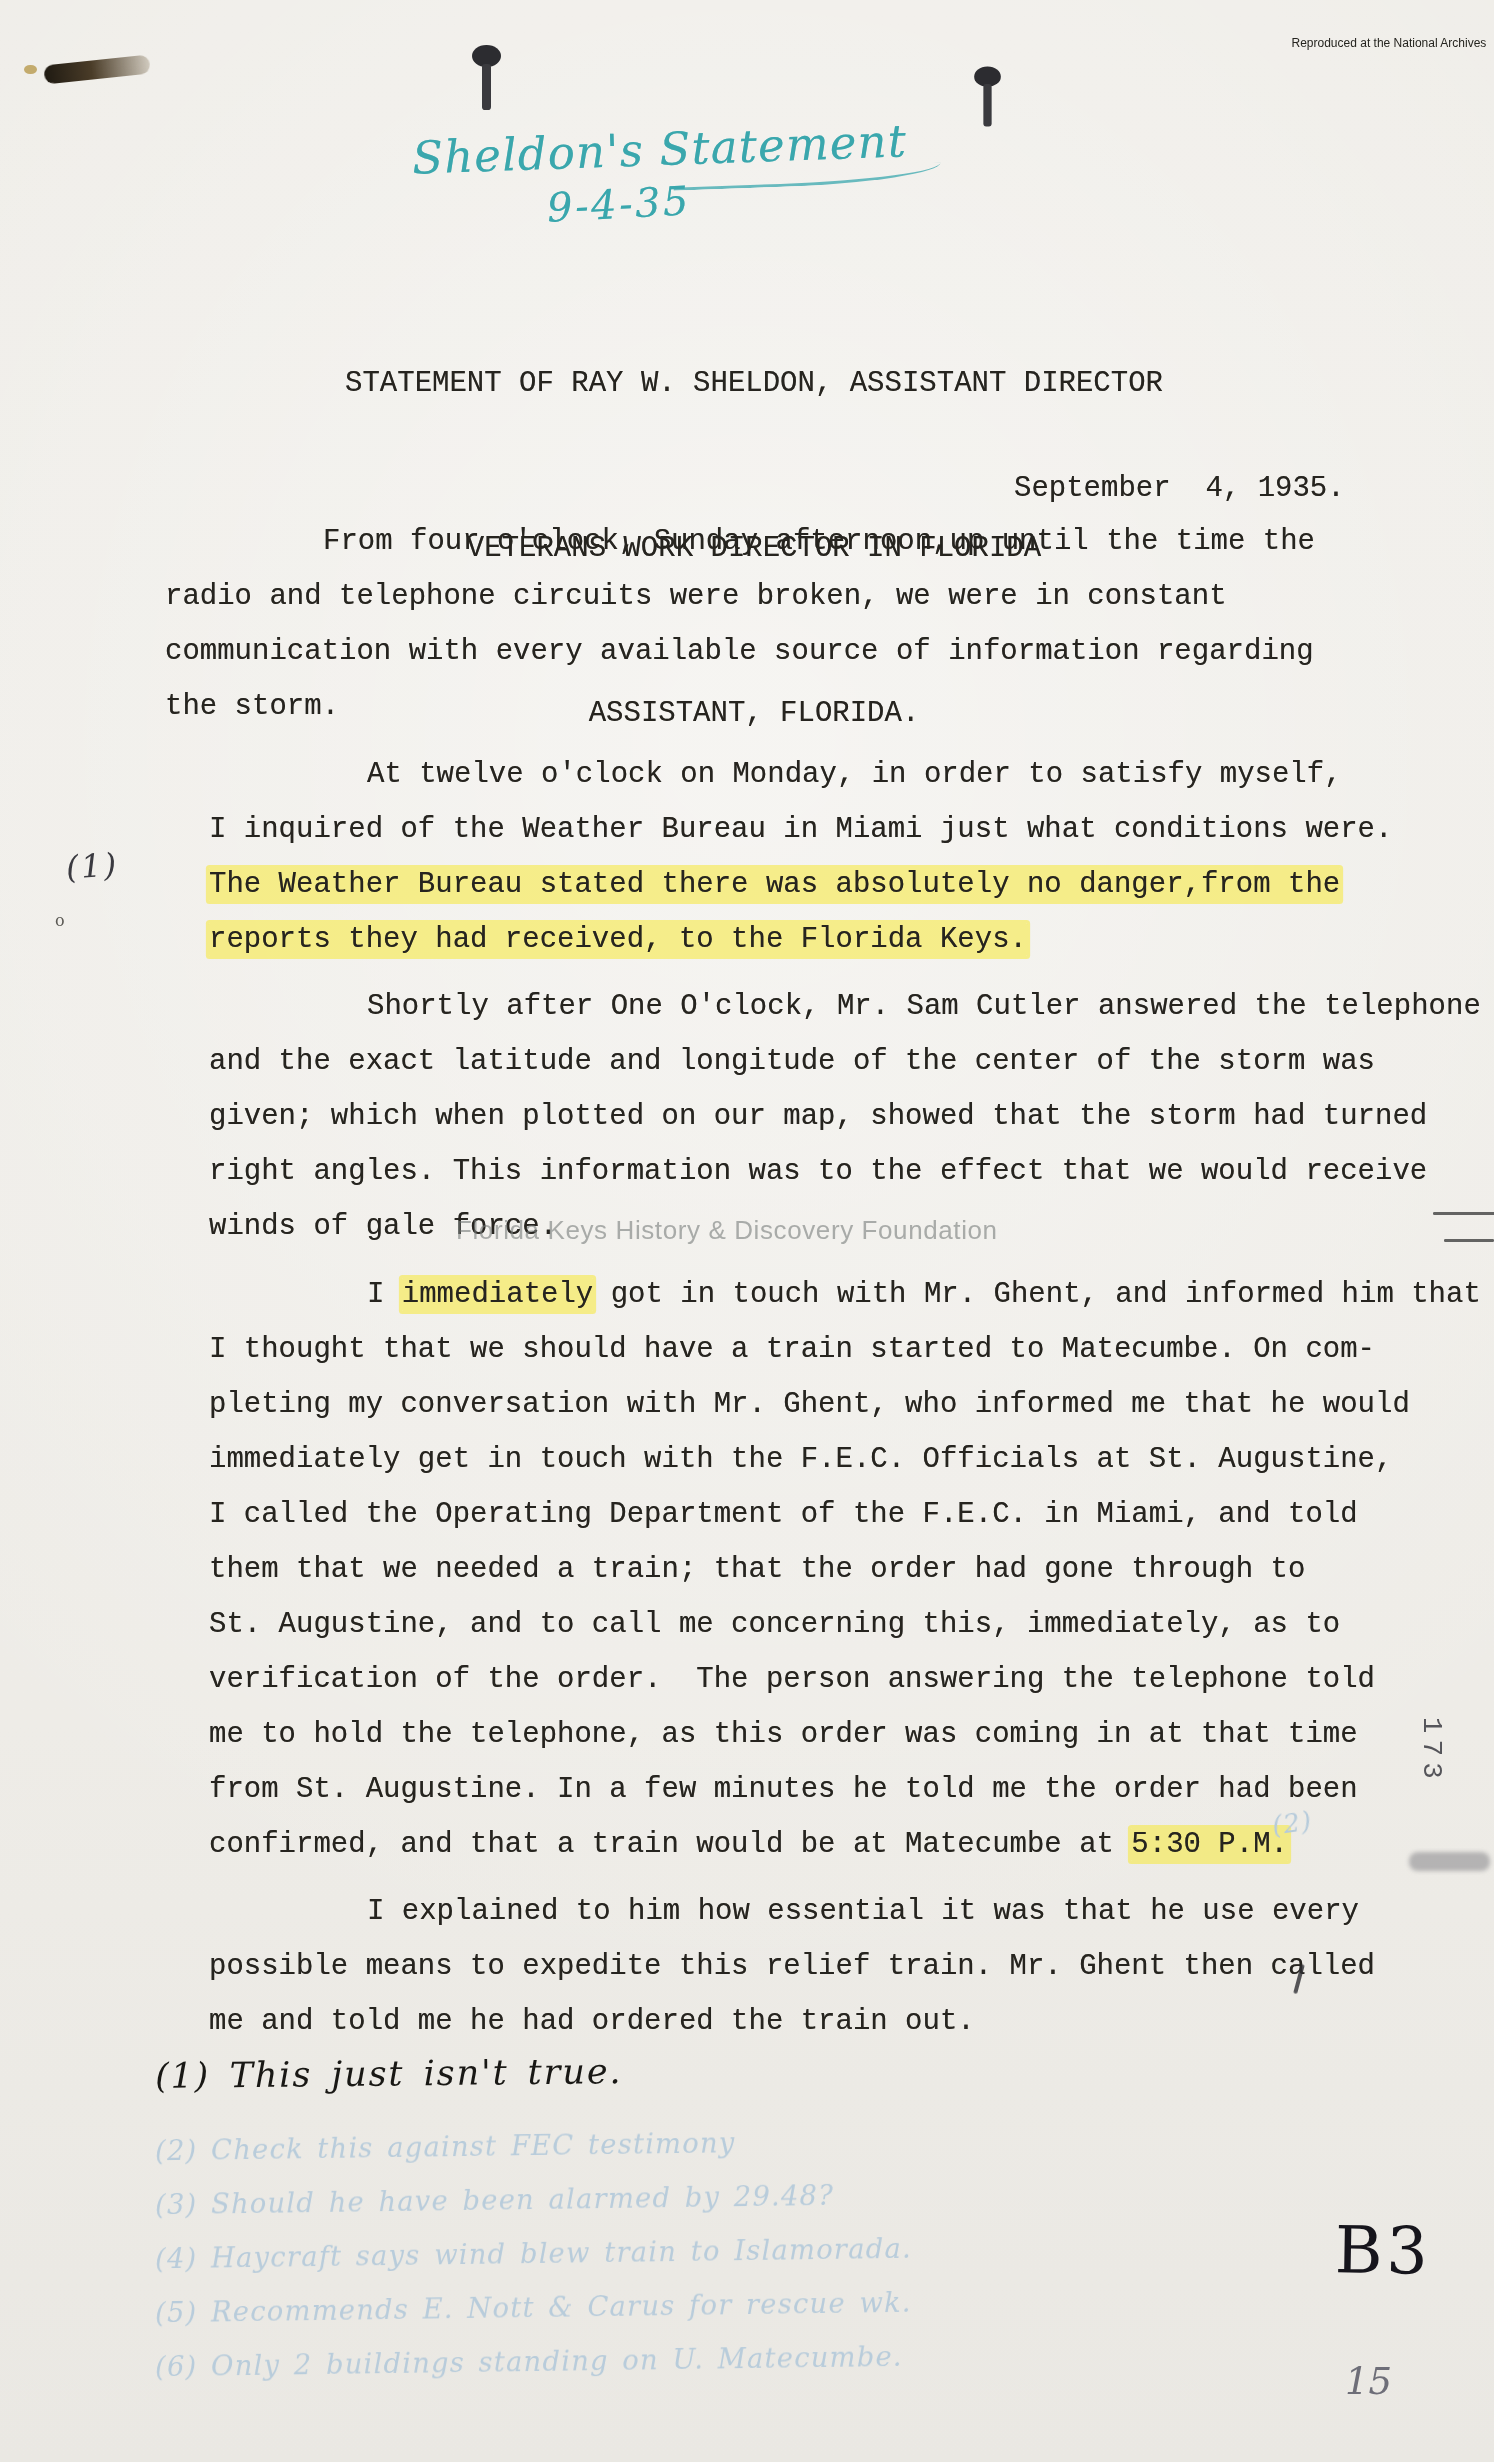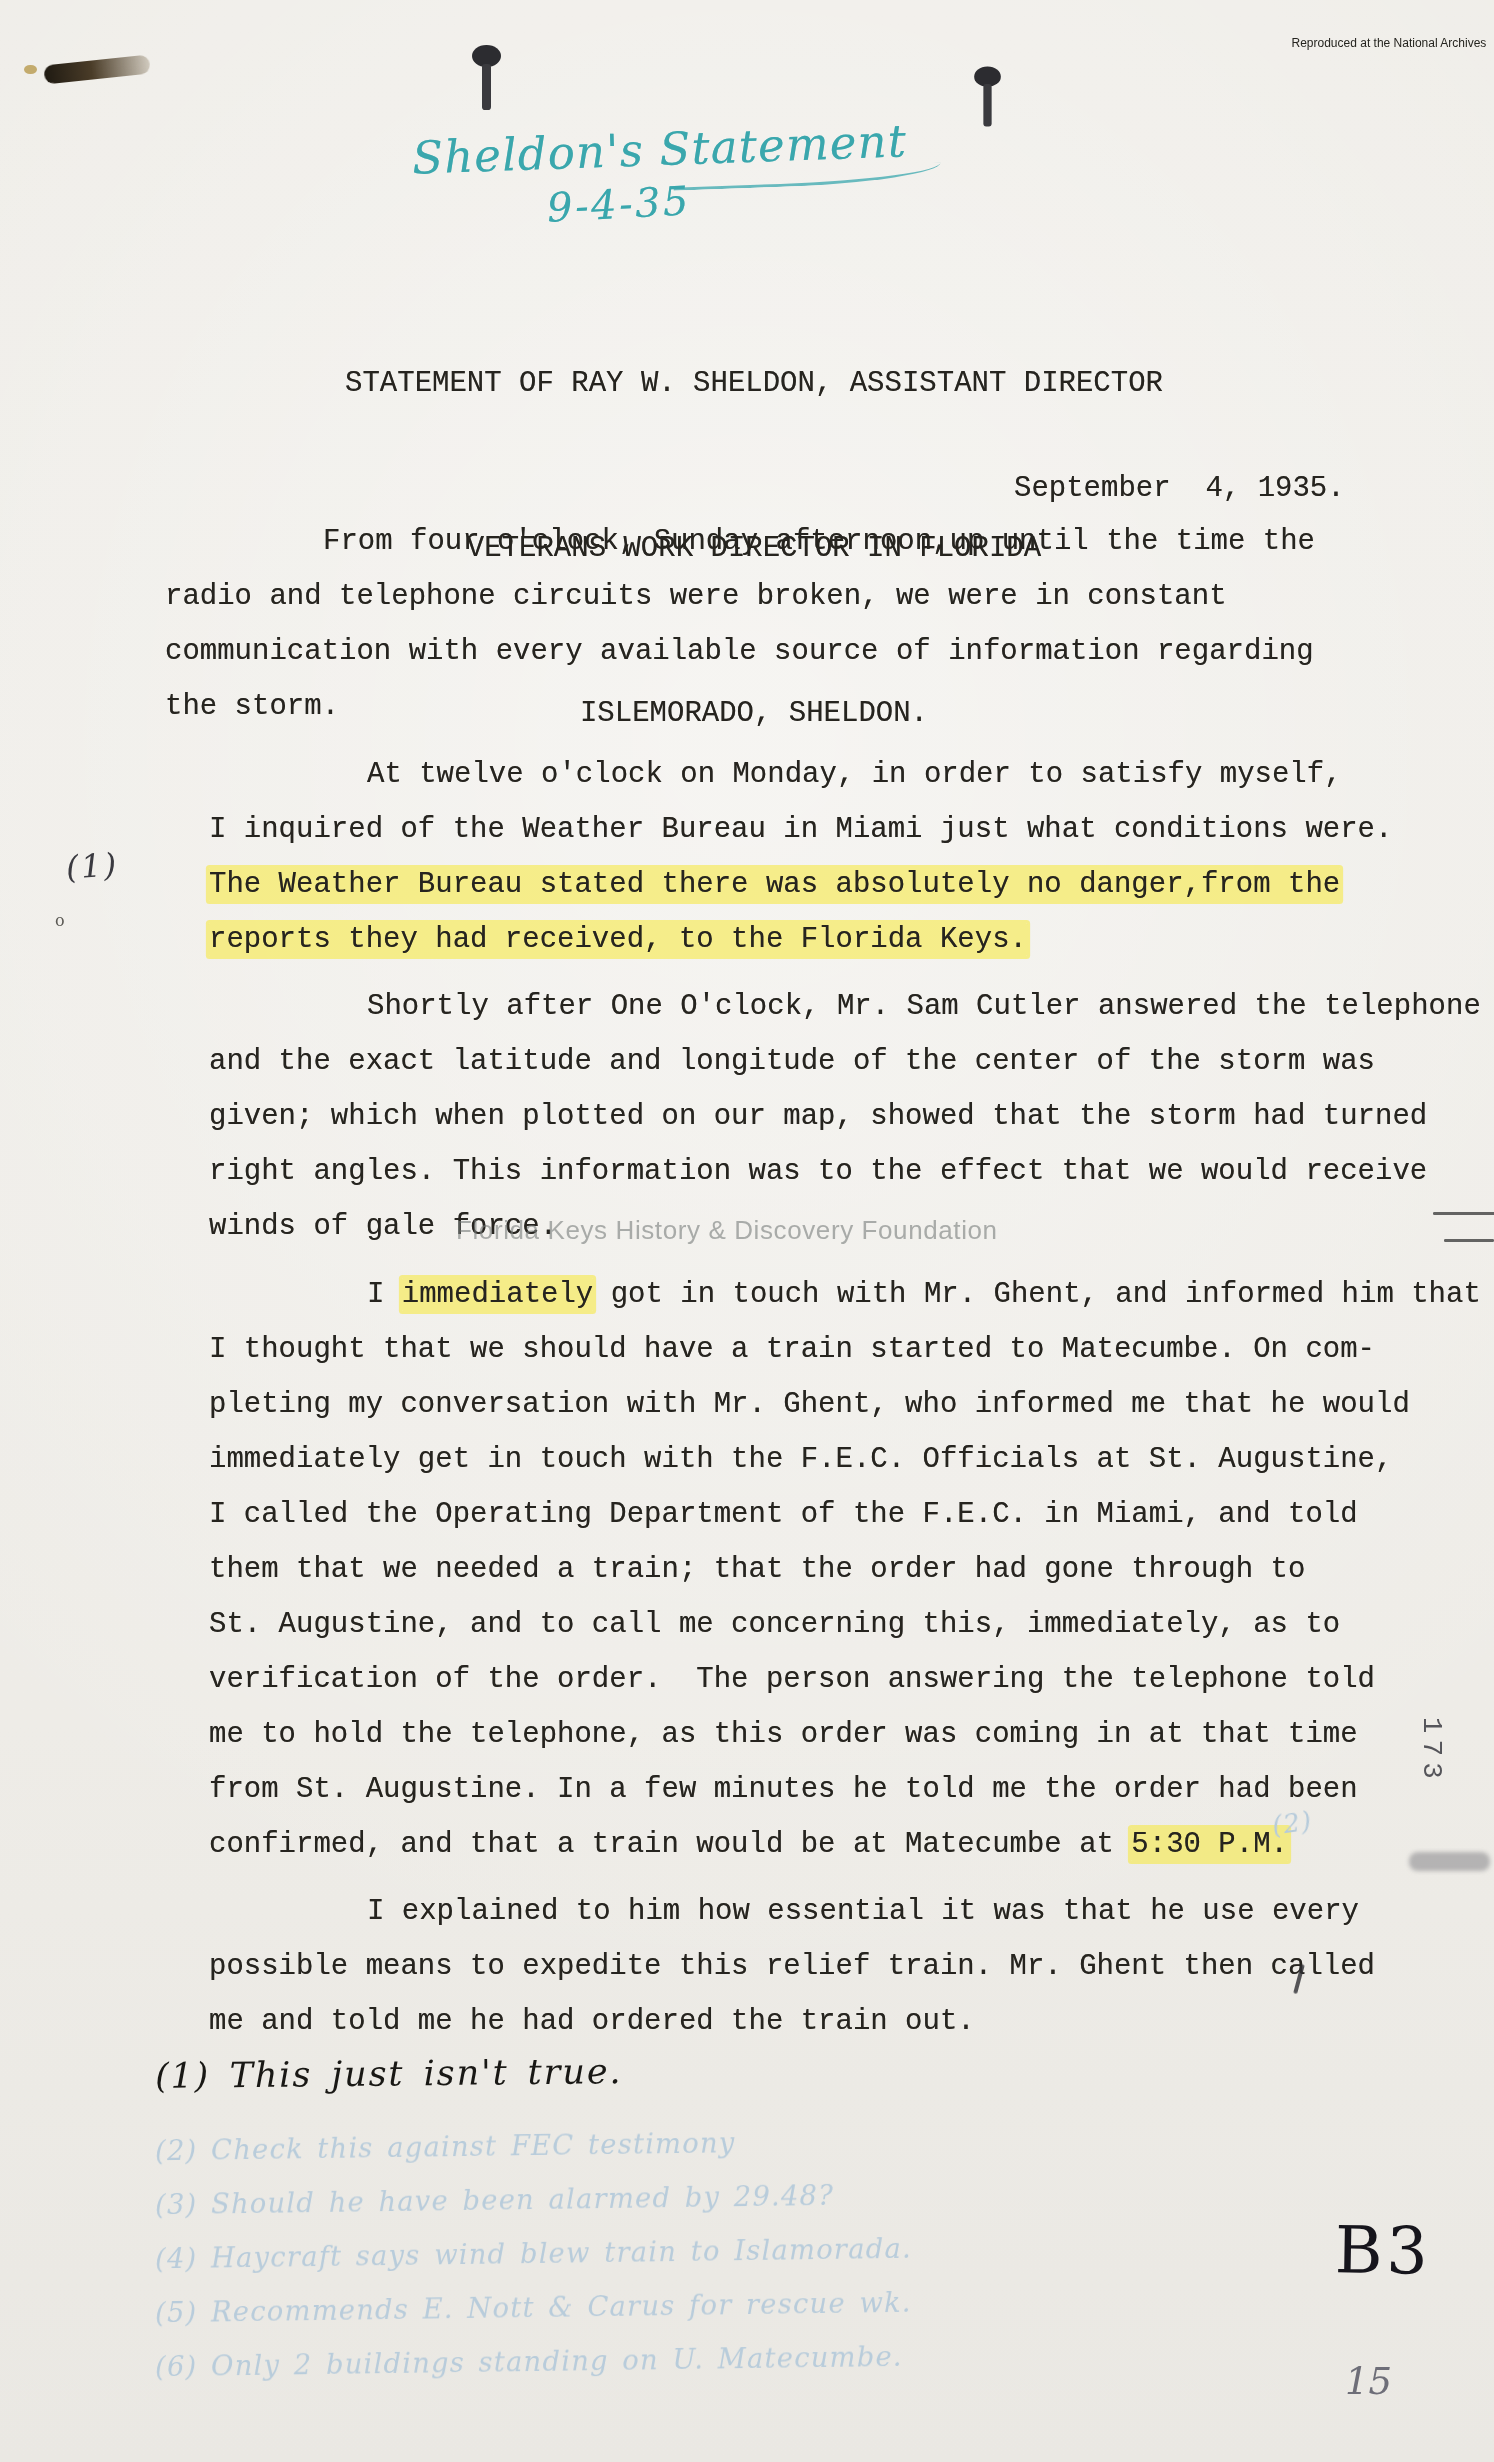--- a/index.html
+++ b/index.html
@@ -89,21 +89,21 @@
 
   <div class="archive-note">Reproduced at the National Archives</div>
 
   <div class="hand hw-title">Sheldon's Statement</div>
   <div class="hw-underline"></div>
   <div class="hand hw-date">9-4-35</div>
 
   <div class="typed title-block" style="left:212px;top:246px;width:1084px;">
     <div>STATEMENT OF RAY W. SHELDON, ASSISTANT DIRECTOR</div>
     <div>VETERANS WORK DIRECTOR IN FLORIDA</div>
-    <div>ISLEMORADO, SHELDON.</div>
+    <div>ASSISTANT, FLORIDA.</div>
   </div>
 
   <div class="typed" style="left:1014px;top:461px;text-align:right;">September  4, 1935.</div>
 
   <div class="hand margin-note1">(1)</div>
   <div class="stray">o</div>
 
   <div id="typed-body" class="typed" style="left:165px;top:514px;width:1265px;"><div class="para"><div class="tline indent"><span>From four o'clock, Sunday afternoon,up until the time the</span></div><div class="tline"><span>radio and telephone circuits were broken, we were in constant</span></div><div class="tline"><span>communication with every available source of information regarding</span></div><div class="tline"><span>the storm.</span></div></div><div class="para"><div class="tline indent"><span>At twelve o'clock on Monday, in order to satisfy myself,</span></div><div class="tline"><span>I inquired of the Weather Bureau in Miami just what conditions were.</span></div><div class="tline"><span class="hl">The Weather Bureau stated there was absolutely no danger,from the</span></div><div class="tline"><span class="hl">reports they had received, to the Florida Keys.</span></div></div><div class="para"><div class="tline indent"><span>Shortly after One O'clock, Mr. Sam Cutler answered the telephone</span></div><div class="tline"><span>and the exact latitude and longitude of the center of the storm was</span></div><div class="tline"><span>given; which when plotted on our map, showed that the storm had turned</span></div><div class="tline"><span>right angles. This information was to the effect that we would receive</span></div><div class="tline"><span>winds of gale force.</span></div></div><div class="para"><div class="tline indent"><span>I </span><span class="hl">immediately</span><span> got in touch with Mr. Ghent, and informed him that</span></div><div class="tline"><span>I thought that we should have a train started to Matecumbe. On com-</span></div><div class="tline"><span>pleting my conversation with Mr. Ghent, who informed me that he would</span></div><div class="tline"><span>immediately get in touch with the F.E.C. Officials at St. Augustine,</span></div><div class="tline"><span>I called the Operating Department of the F.E.C. in Miami, and told</span></div><div class="tline"><span>them that we needed a train; that the order had gone through to</span></div><div class="tline"><span>St. Augustine, and to call me concerning this, immediately, as to</span></div><div class="tline"><span>verification of the order.  The person answering the telephone told</span></div><div class="tline"><span>me to hold the telephone, as this order was coming in at that time</span></div><div class="tline"><span>from St. Augustine. In a few minutes he told me the order had been</span></div><div class="tline"><span>confirmed, and that a train would be at Matecumbe at </span><span class="hl">5:30 P.M.</span></div></div><div class="para"><div class="tline indent"><span>I explained to him how essential it was that he use every</span></div><div class="tline"><span>possible means to expedite this relief train. Mr. Ghent then called</span></div><div class="tline"><span>me and told me he had ordered the train out.</span></div></div></div>
 
   <div class="watermark">Florida Keys History &amp; Discovery Foundation</div>

